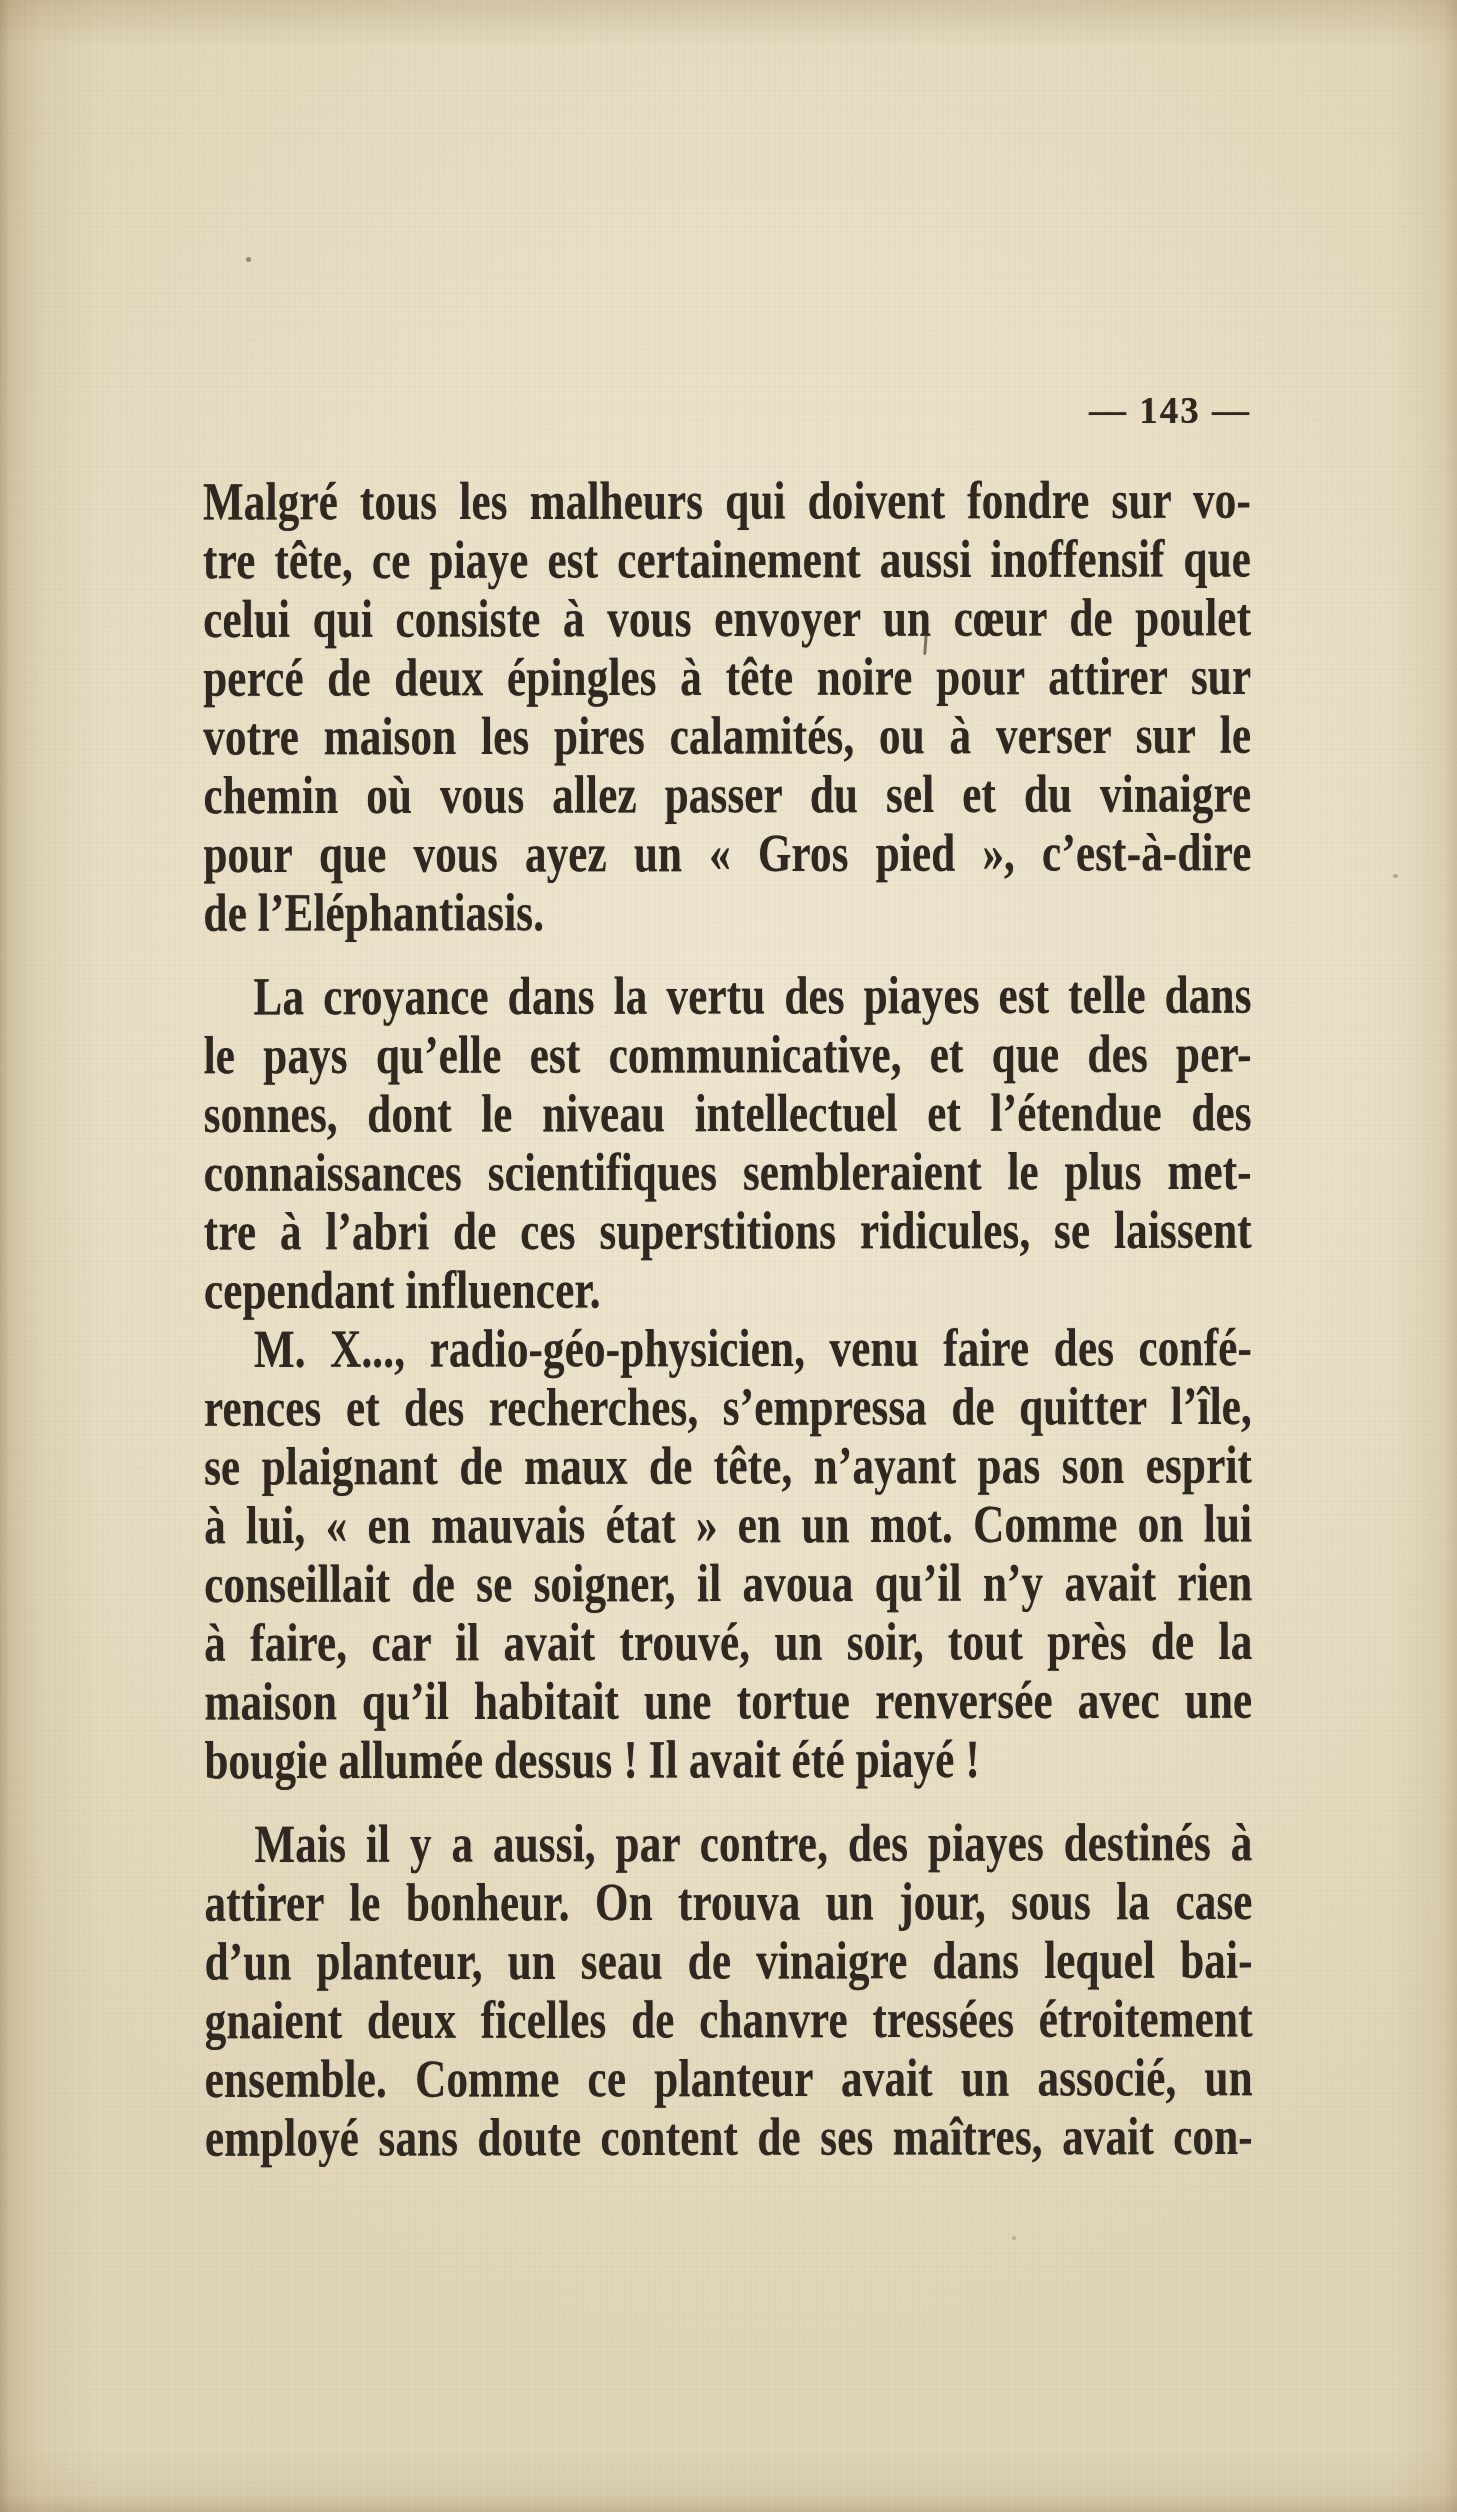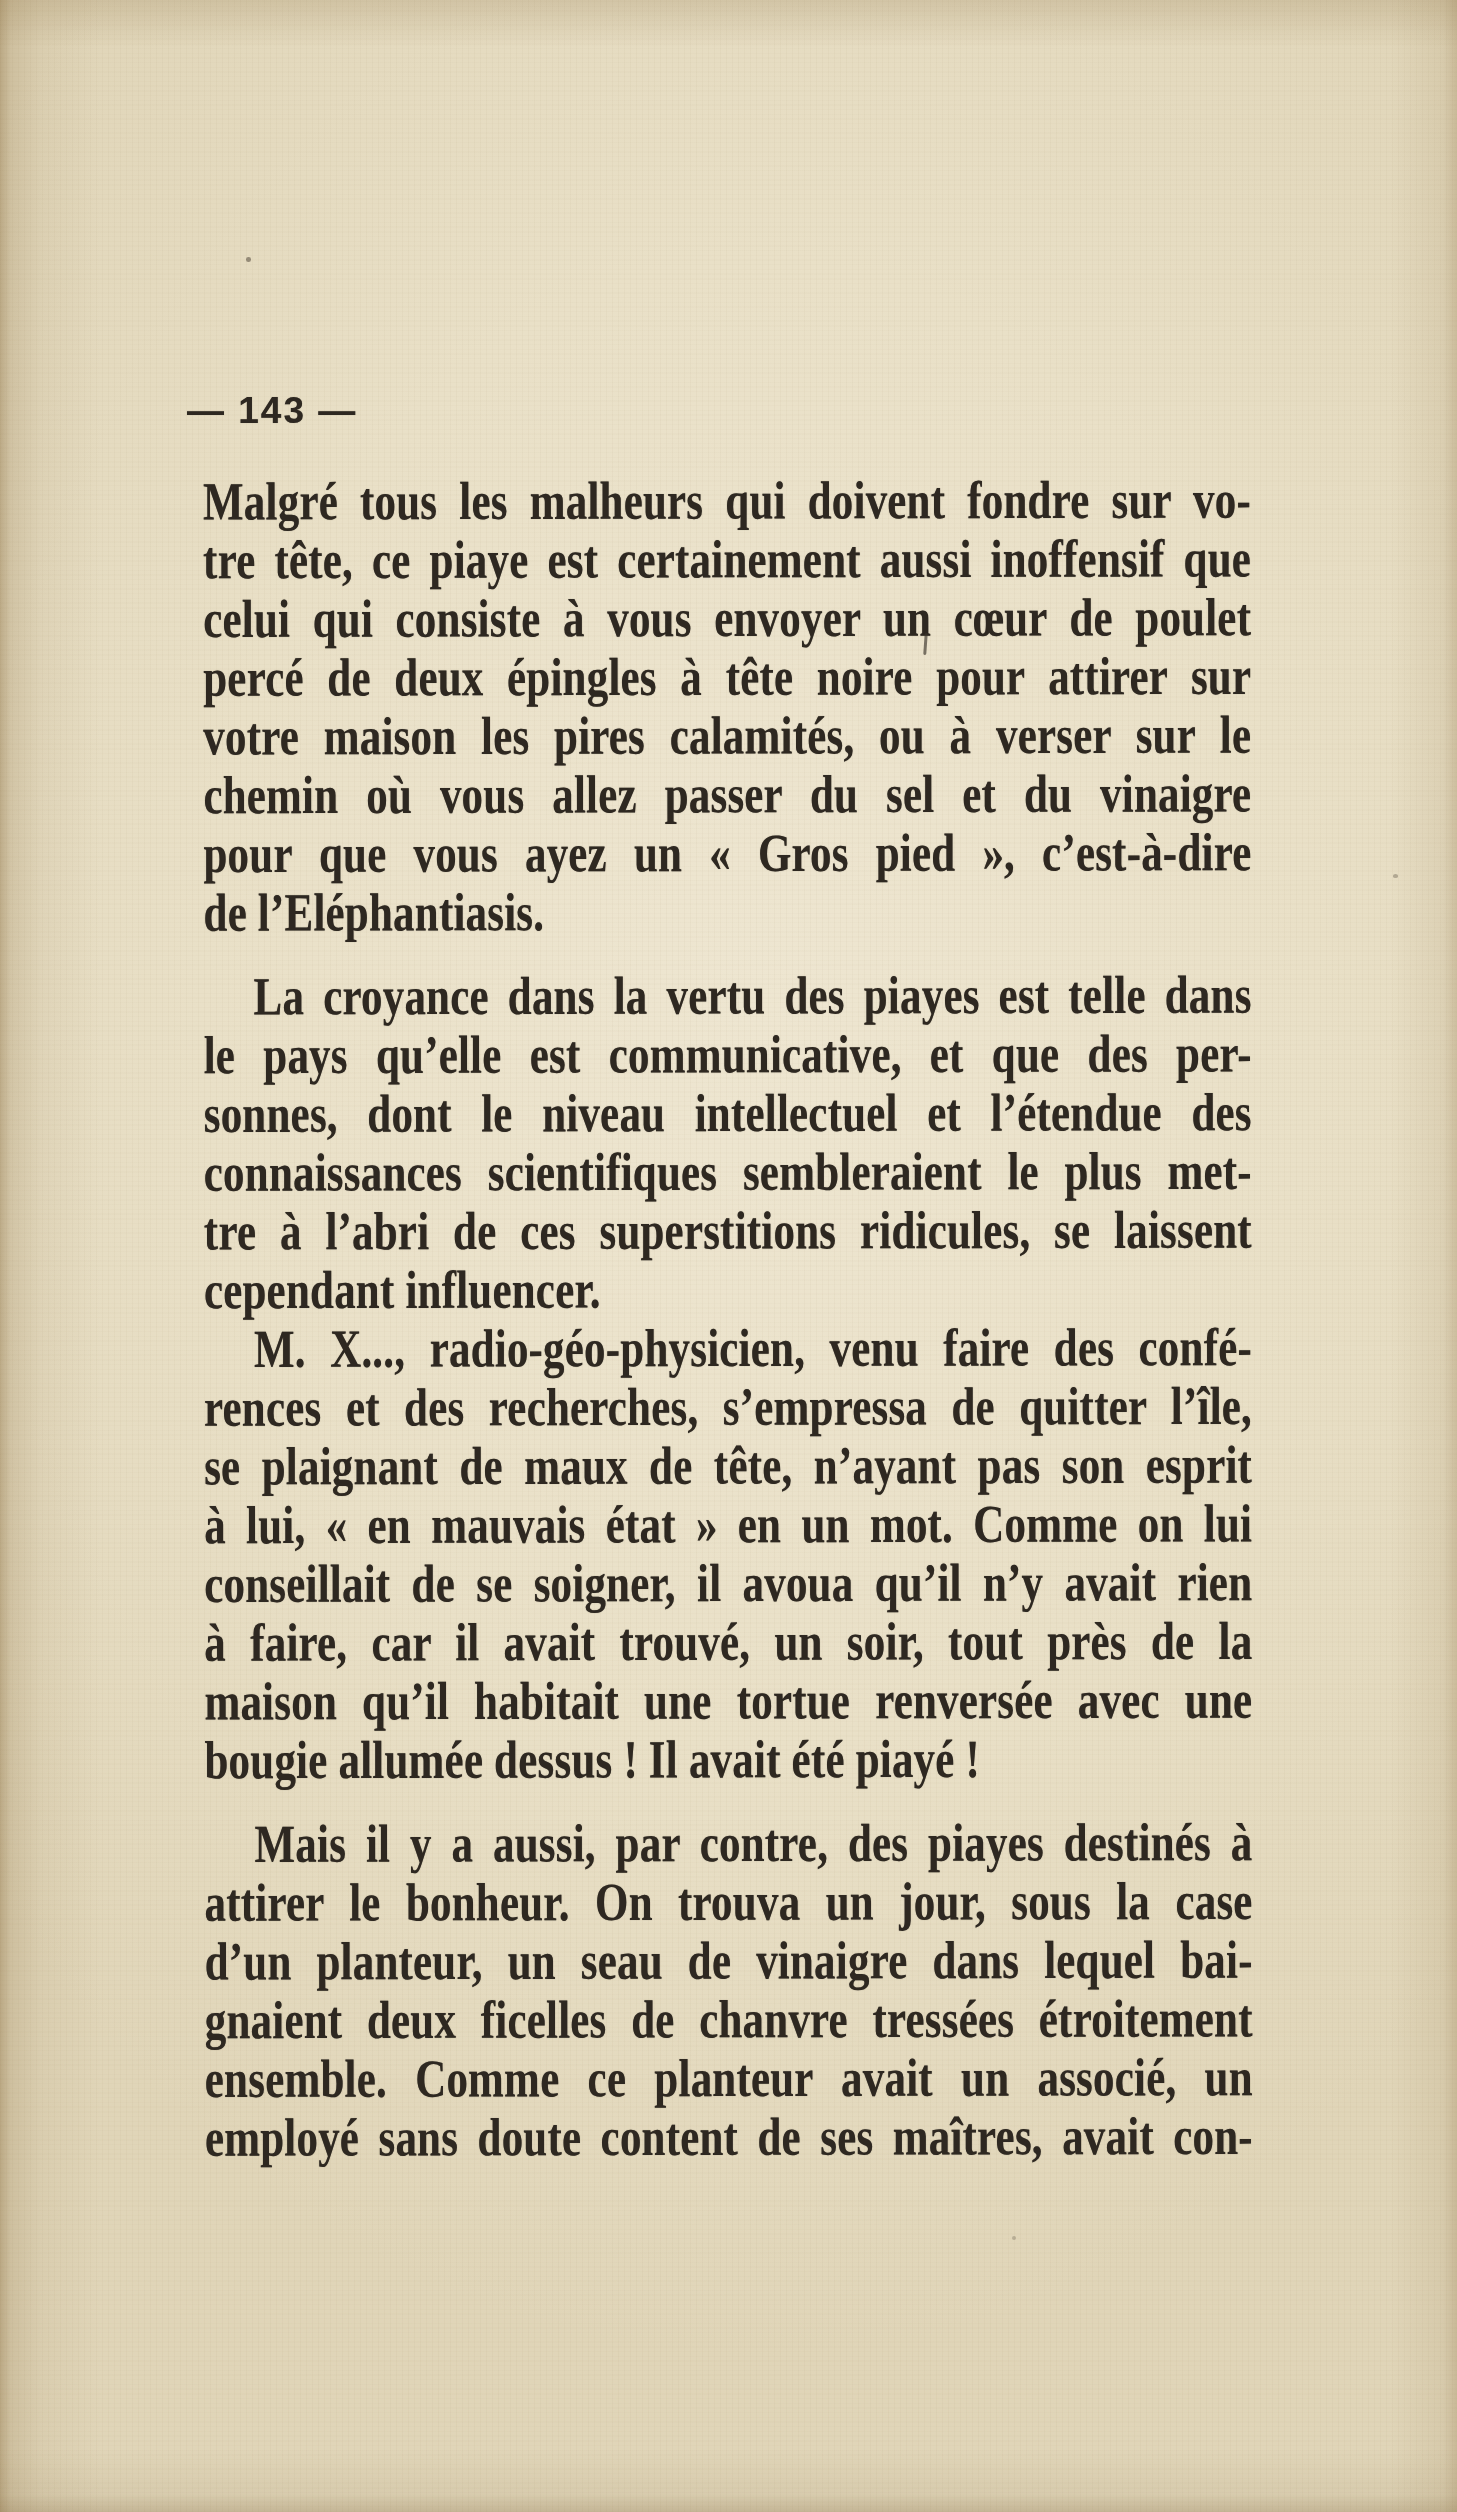--- a/index.html
+++ b/index.html
@@ -17,23 +17,23 @@
     background-color: #e8dec5;
   }
   .texture {
     position: absolute; inset: 0; pointer-events: none;
     background:
       repeating-linear-gradient(90deg, rgba(120,92,45,0.035) 0 0.7px, rgba(0,0,0,0) 0.7px 2.7px, rgba(255,255,255,0.045) 2.7px 3.4px, rgba(0,0,0,0) 3.4px 6px),
       repeating-linear-gradient(0deg, rgba(120,92,45,0.02) 0 1.4px, rgba(0,0,0,0) 1.4px 4.7px);
   }
   .pagenum {
     position: absolute;
-    left: 187px; top: 392px; width: 1048px;
-    text-align: left;
-    font-family: Liberation Sans, sans-serif;
+    left: 203px; top: 392px; width: 1048px;
+    text-align: right;
+    font-family: Liberation Serif, serif;
     font-size: 37px; line-height: 38px; font-weight: 700;
     letter-spacing: 2px;
     color: #2e2821;
     text-shadow: 0 0 0.7px rgba(46,40,33,0.55);
   }
   .text {
     position: absolute;
     left: 203px; top: 472px; width: 1048px;
     transform: scaleY(1.25) rotate(-0.08deg);
     transform-origin: 0 0;

